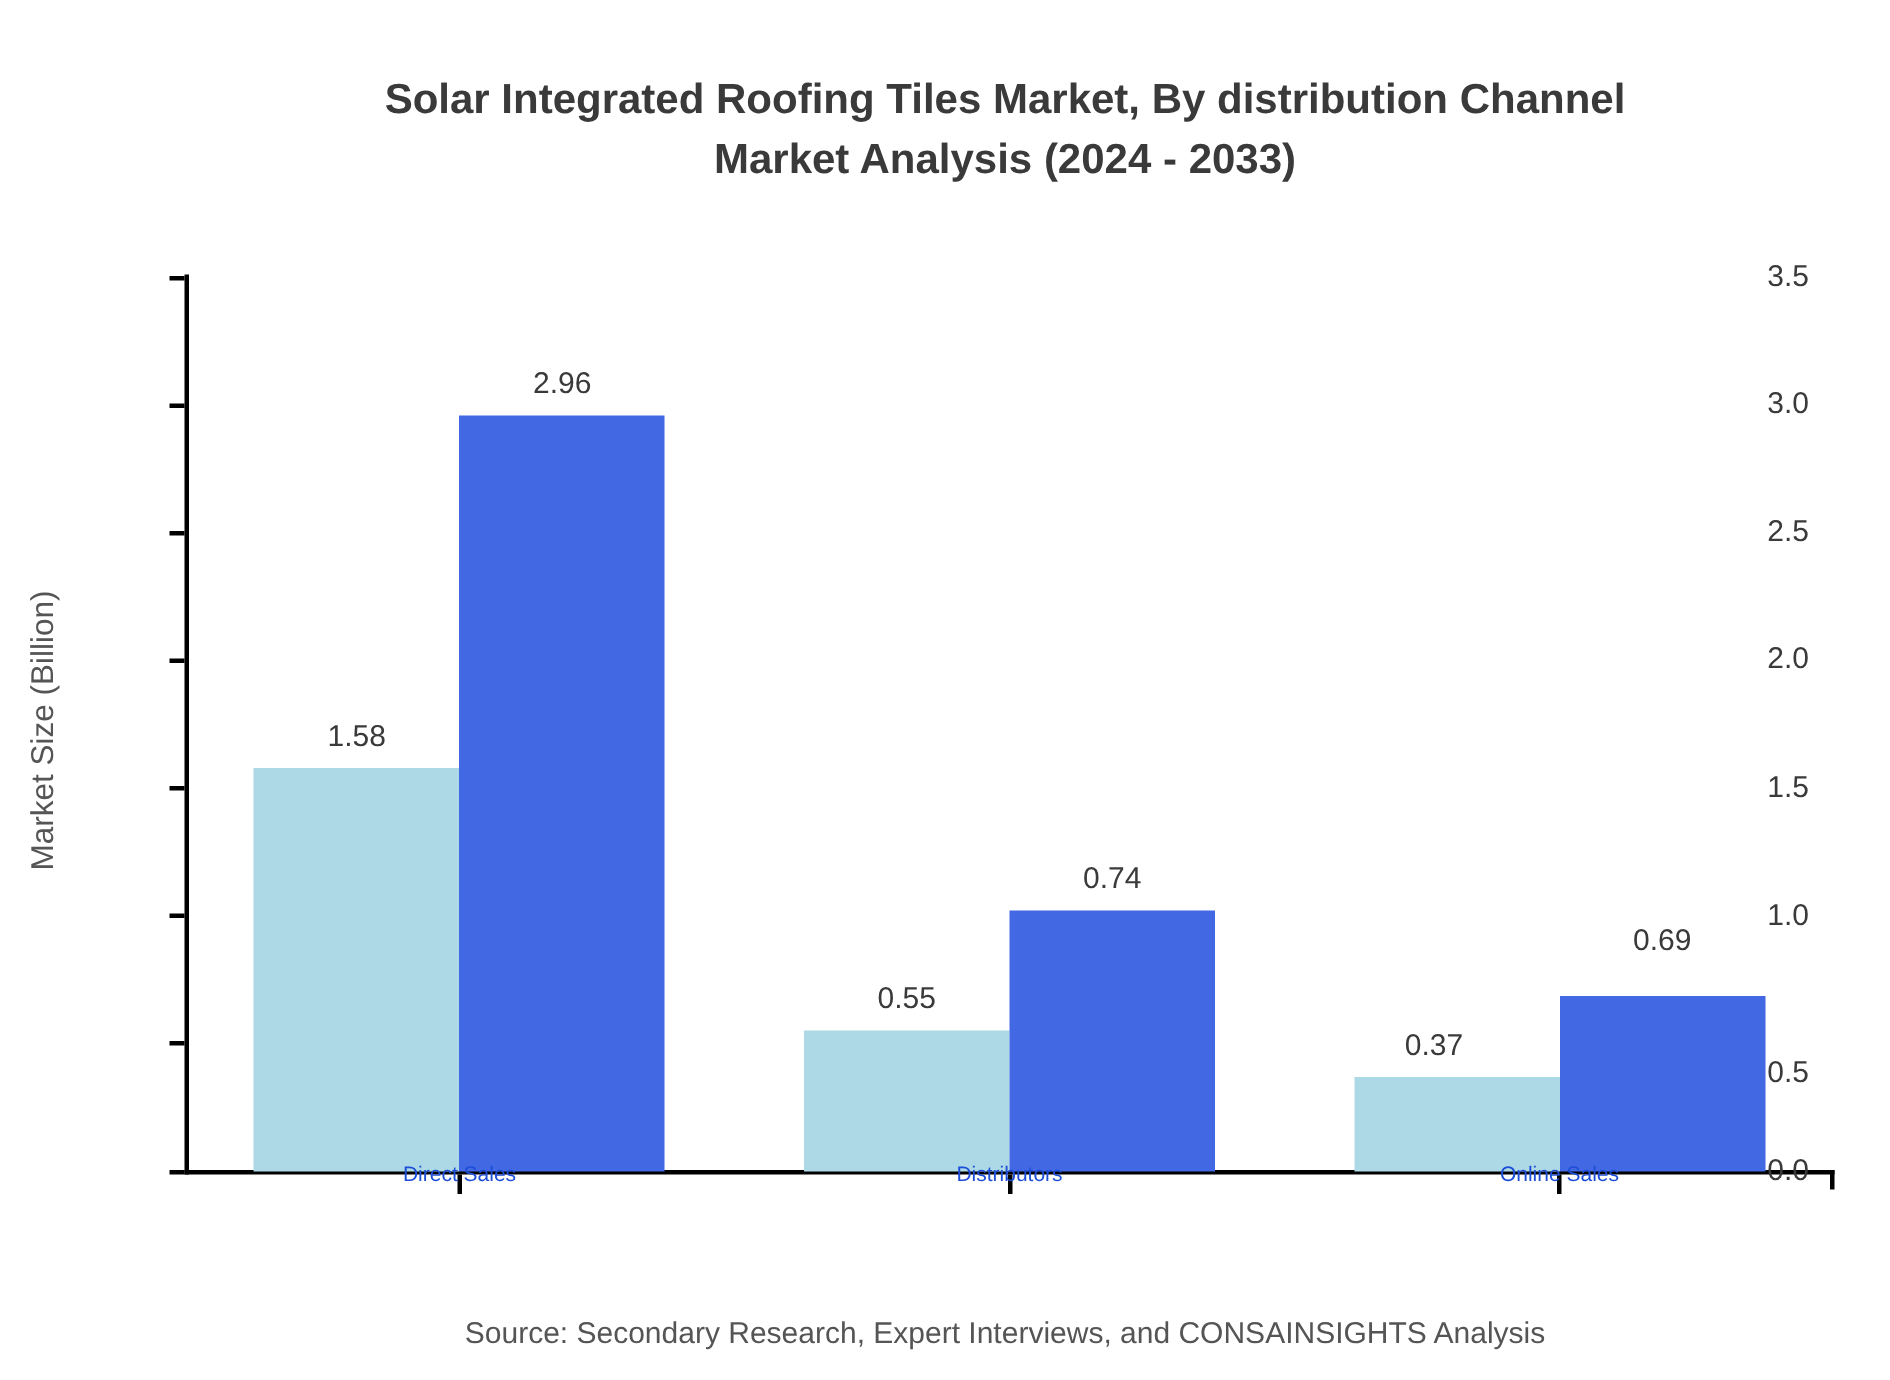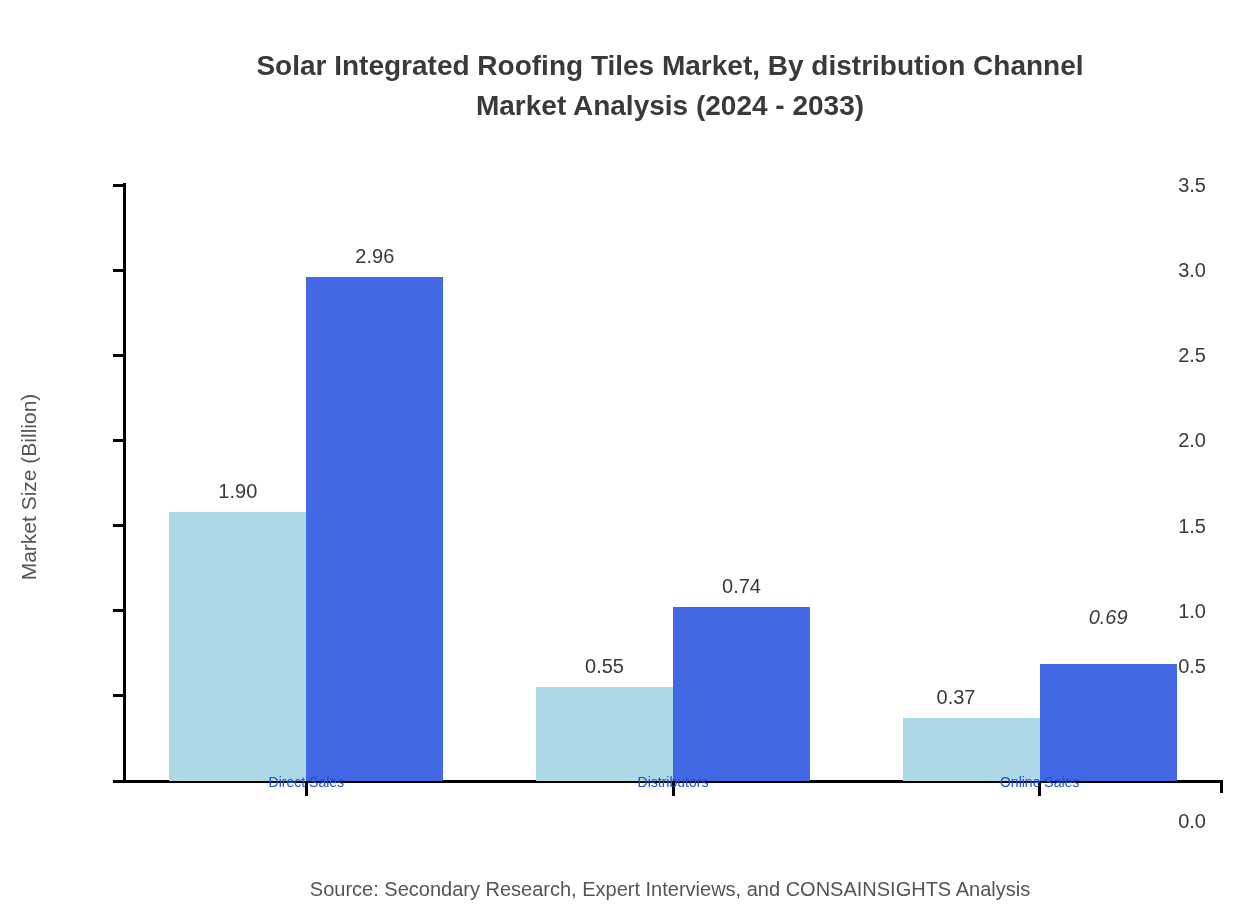--- a/index.html
+++ b/index.html
@@ -184,49 +184,49 @@
 
   <div id="y-axis-title">Market Size (Billion)</div>
 
   <div id="y-spine"></div>
   <div id="x-spine"></div>
   <div id="x-spine-endcap"></div>
 
   <div id="plot-area">
     <div id="y-ticks">
         <div class="y-tick" style="top: 594.5px;"></div>
-        <div class="y-tick-label" style="top: 596px; margin-top: 40px;">0.0</div>
+        <div class="y-tick-label" style="top: 596px;">0.0</div>
         <div class="y-tick" style="top: 509.357px;"></div>
-        <div class="y-tick-label" style="top: 481px; margin-left: 35px;">0.5</div>
+        <div class="y-tick-label" style="top: 531px; margin-left: 35px;">0.5</div>
         <div class="y-tick" style="top: 424.214px;"></div>
         <div class="y-tick-label" style="top: 425.714px;">1.0</div>
         <div class="y-tick" style="top: 339.071px;"></div>
         <div class="y-tick-label" style="top: 340.571px;">1.5</div>
         <div class="y-tick" style="top: 253.929px;"></div>
         <div class="y-tick-label" style="top: 255.429px;">2.0</div>
         <div class="y-tick" style="top: 168.786px;"></div>
         <div class="y-tick-label" style="top: 170.286px;">2.5</div>
         <div class="y-tick" style="top: 83.6429px;"></div>
         <div class="y-tick-label" style="top: 85.1429px;">3.0</div>
         <div class="y-tick" style="top: -1.5px;"></div>
         <div class="y-tick-label" style="top: 0px;">3.5</div>
       </div>
     <div id="bars">
         <div class="bar" style="left: 46.3333px; width: 137px; height: 269.051px; background: rgb(173, 216, 230);"></div>
-        <div class="bar-value" style="left: 114.833px; top: 294.949px;">1.90</div>
+        <div class="bar-value" style="left: 114.833px; top: 294.949px;">1.58</div>
         <div class="bar" style="left: 183.333px; width: 137px; height: 504.046px; background: rgb(66, 105, 227);"></div>
         <div class="bar-value" style="left: 251.833px; top: 59.9543px; text-align: center;">2.96</div>
         <div class="bar" style="left: 413px; width: 137px; height: 93.6571px; background: rgb(173, 216, 230);"></div>
         <div class="bar-value" style="left: 481.5px; top: 470.343px;">0.55</div>
         <div class="bar" style="left: 550px; width: 137px; height: 173.691px; background: rgb(66, 105, 227);"></div>
         <div class="bar-value" style="left: 618.5px; top: 390.309px;">0.74</div>
         <div class="bar" style="left: 779.667px; width: 137px; height: 63.0057px; background: rgb(173, 216, 230);"></div>
         <div class="bar-value" style="left: 833px; top: 500.994px;">0.37</div>
         <div class="bar" style="left: 916.667px; width: 137px; height: 117.497px; background: rgb(66, 105, 227);"></div>
-        <div class="bar-value" style="left: 985.167px; top: 421px; font-style: italic;">0.69</div>
+        <div class="bar-value" style="left: 985.167px; top: 431px;">0.69</div>
       </div>
   </div>
 
   <div id="x-ticks-layer">
       <div class="x-tick" style="left: 304.833px;"></div>
       <div class="x-tick-label" style="left: 306.333px;">Direct Sales</div>
       <div class="x-tick" style="left: 671.5px;"></div>
       <div class="x-tick-label" style="left: 673px;">Distributors</div>
       <div class="x-tick" style="left: 1038.17px;"></div>
       <div class="x-tick-label" style="left: 1039.67px;">Online Sales</div>

